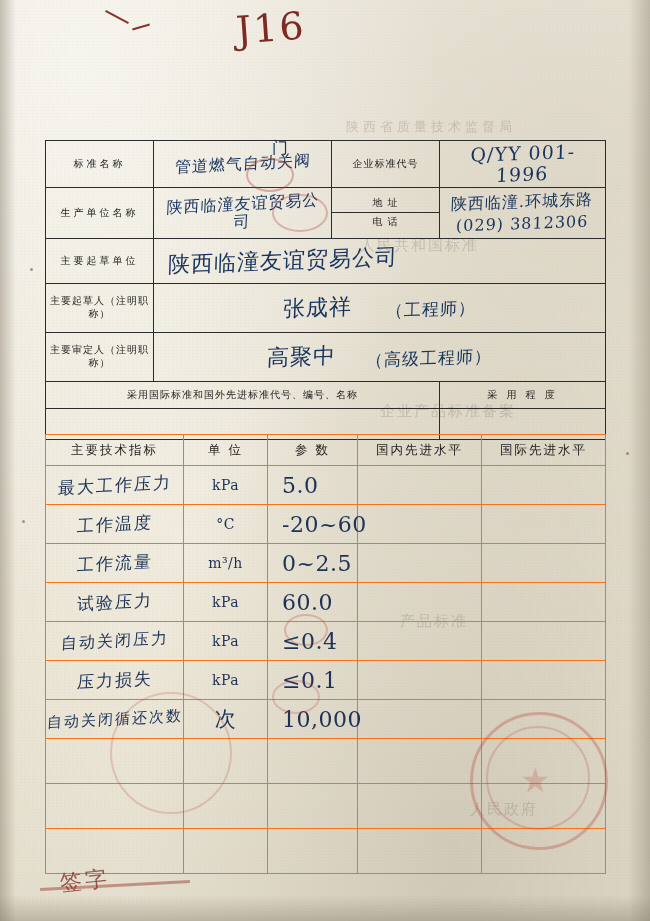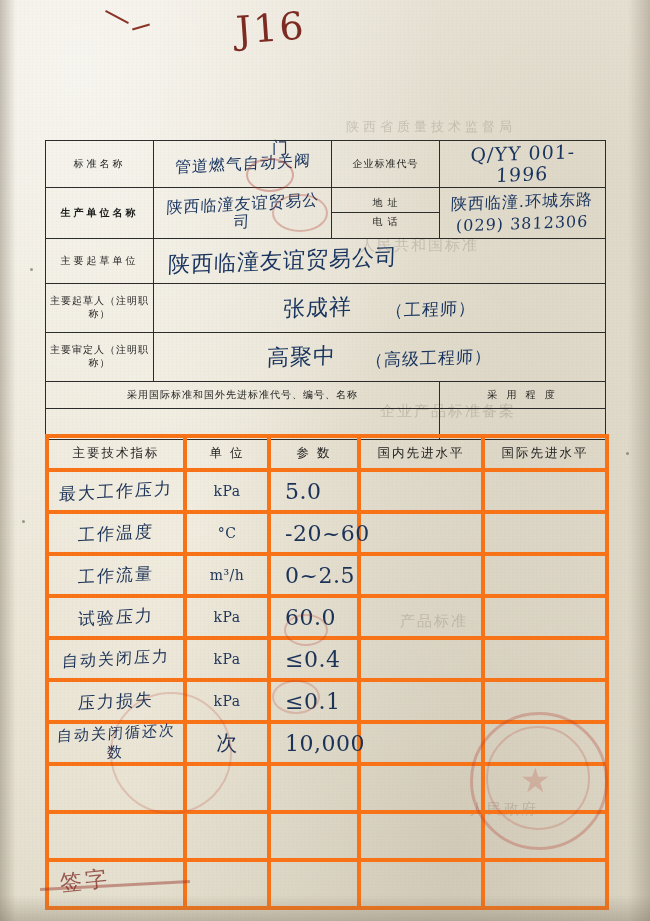--- a/index.html
+++ b/index.html
@@ -162,21 +162,21 @@
   
   table.spec {
     position: absolute;
     left: 45px;
     top: 434px;
     width: 560px;
     border-collapse: collapse;
     table-layout: fixed;
   }
   table.spec td {
-    border: 4px solid #f97316;
+    border: 1px solid #f97316;
     padding: 0;
     height: 38px;
     vertical-align: middle;
     position: relative;
   }
   table.spec td.head {
     height: 30px;
   }
   .sp-lbl {
     font-size: 12.5px;
@@ -331,21 +331,21 @@
           <div class="lbl tight">企业标准代号</div>
         </td>
         <td>
           <div class="hand">
             <span class="slant2">Q/YY 001-1996</span>
           </div>
         </td>
       </tr>
 
       <tr>
-        <td style="height:50px;font-weight:bold;">
+        <td style="height:50px;">
           <div class="lbl">生产单位名称</div>
         </td>
         <td>
           <div class="hand sm">
             <span class="slant">陕西临潼友谊贸易公司</span>
           </div>
         </td>
         <td style="padding:0;">
           <div class="split-label">
             <div class="lbl tight">地      址</div>

